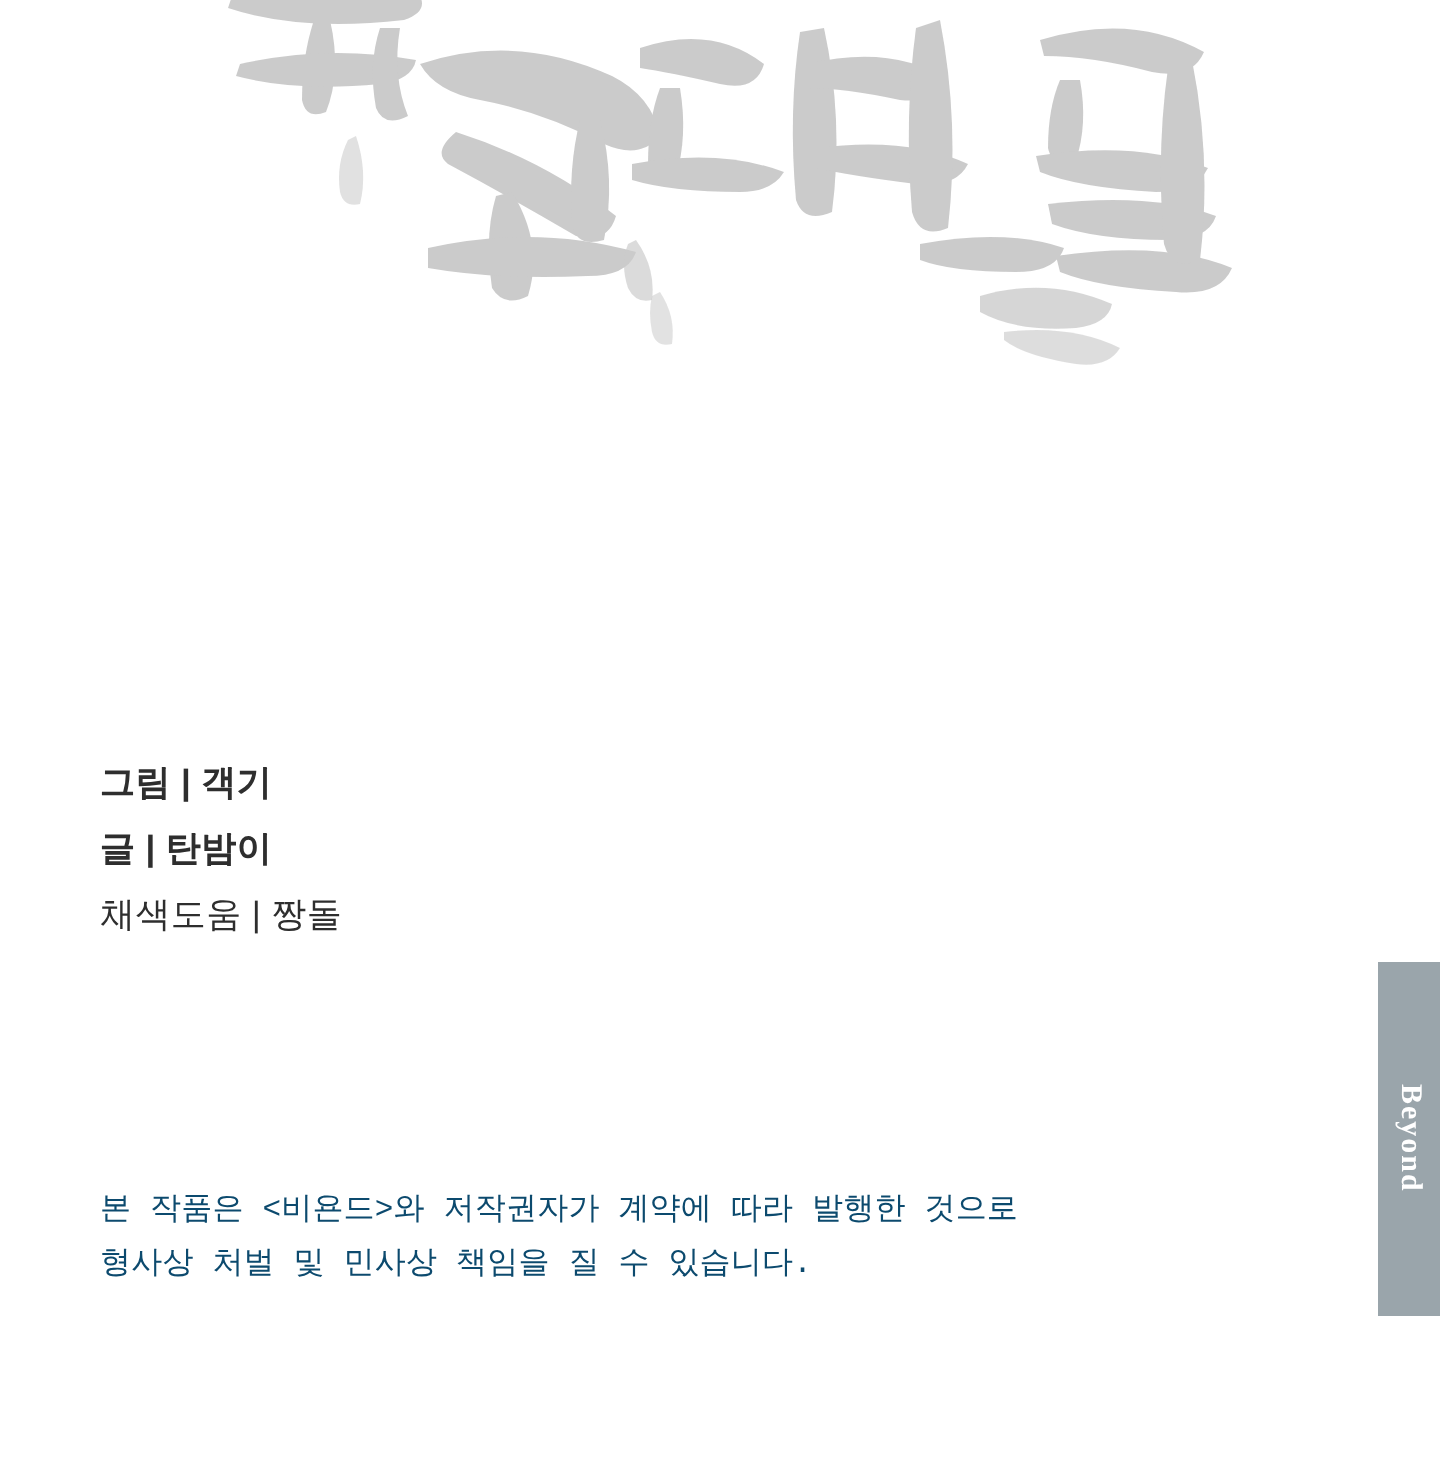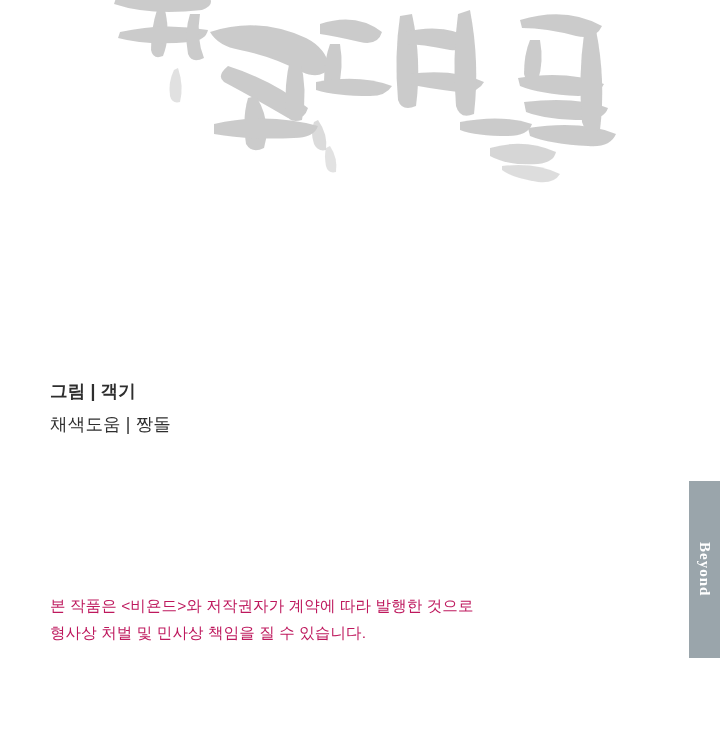--- a/index.html
+++ b/index.html
@@ -56,25 +56,26 @@
   }
 
   
   .legal {
     position: absolute;
     left: 50px;
     top: 592px;
     width: 560px;
   }
   .legal-line {
-    color: #be185d;
+    color: #0c4a6e;
     font-size: 15.5px;
     line-height: 27px;
     letter-spacing: 0.1px;
     white-space: nowrap;
+    font-family: Liberation Mono, monospace;
   }
 
   
   .beyond-tab {
     position: absolute;
     right: 0;
     top: 481px;
     width: 31px;
     height: 177px;
     background: #9aa5ab;
@@ -134,20 +135,21 @@
         <path d="M502 196 q34 -4 58 8 q-6 10 -22 8 q-26 -4 -36 -12 z" opacity="0.65"></path>
         <path d="M318 150 q10 14 8 30 q-8 2 -12 -6 q-4 -12 0 -22 z" opacity="0.7"></path>
         <path d="M330 176 q8 12 6 26 q-8 2 -10 -6 q-2 -10 0 -18 z" opacity="0.55"></path>
         <path d="M178 98 q6 18 2 34 q-8 2 -10 -6 q-2 -14 4 -26 z" opacity="0.6"></path>
       </g>
     </svg>
   </div>
 
   <div class="credits">
     <div class="credit-line bold">그림 | 객기</div>
+    <div class="credit-line bold">글 | 탄밤이</div>
     <div class="credit-line">채색도움 | 짱돌</div>
   </div>
 
   <div class="legal">
     <div class="legal-line">본 작품은 &lt;비욘드&gt;와 저작권자가 계약에 따라 발행한 것으로</div>
     <div class="legal-line">형사상 처벌 및 민사상 책임을 질 수 있습니다.</div>
   </div>
 
   <div class="beyond-tab">
     <span>Beyond</span>

